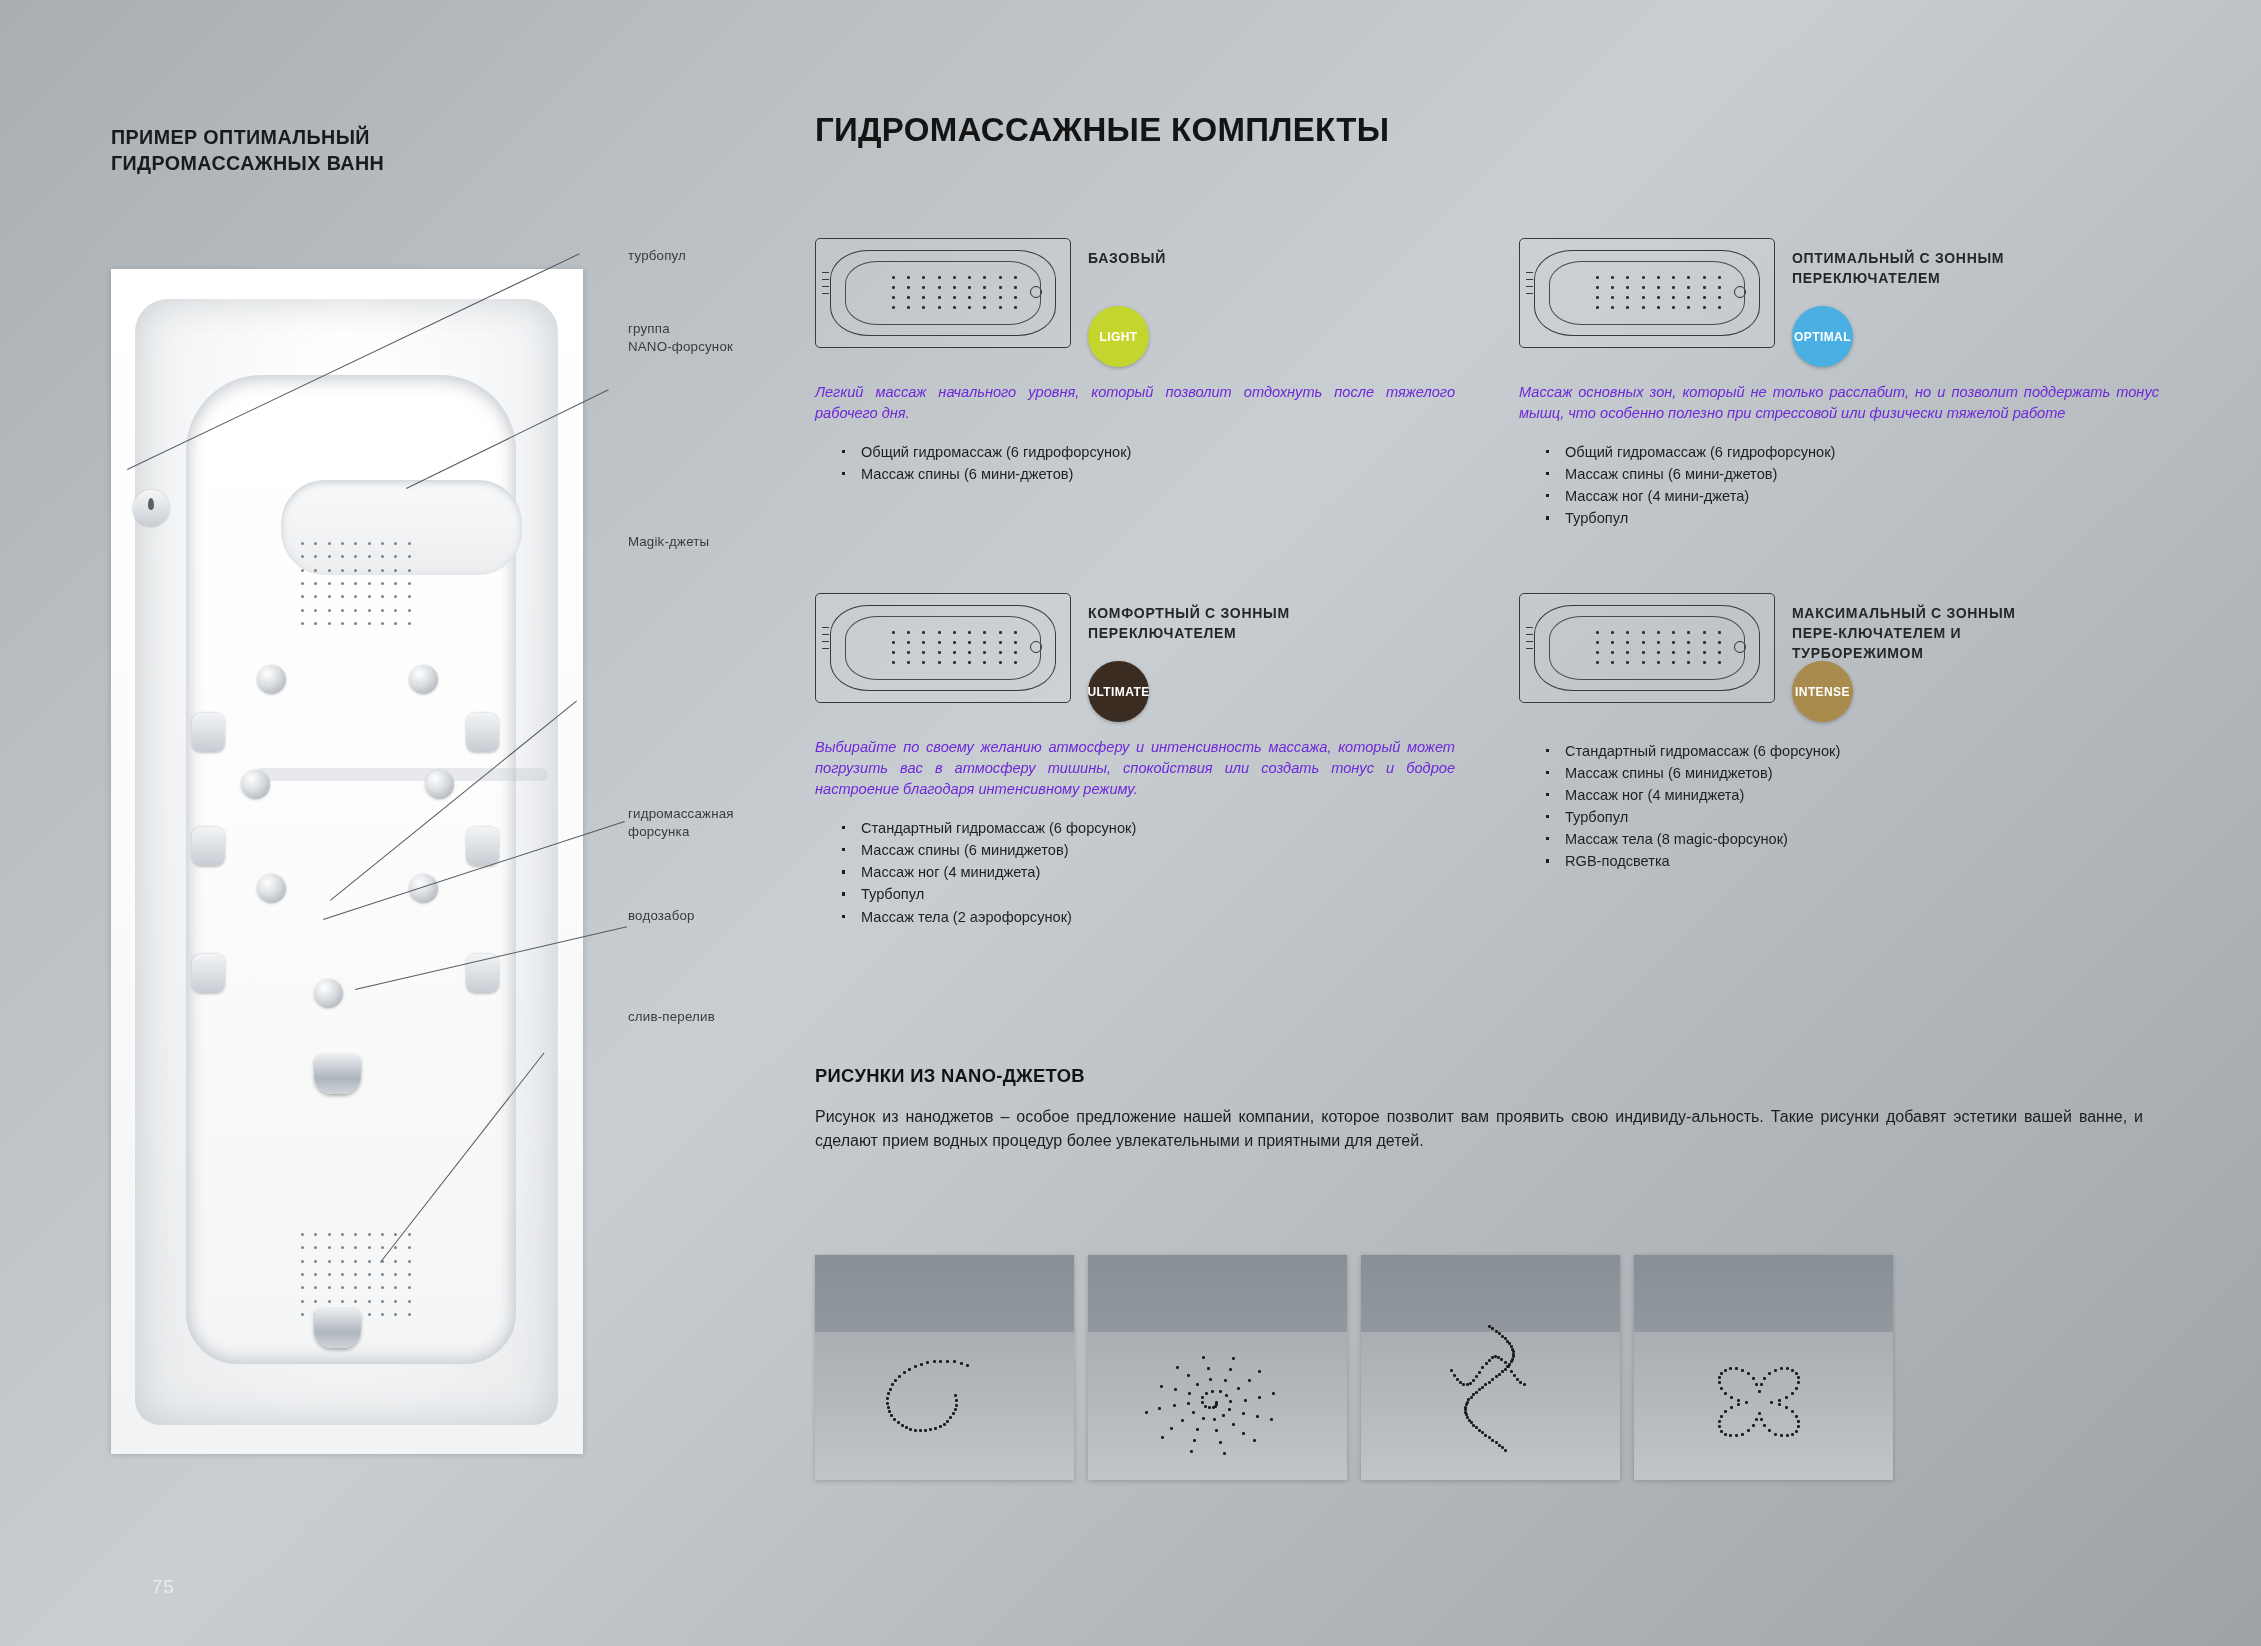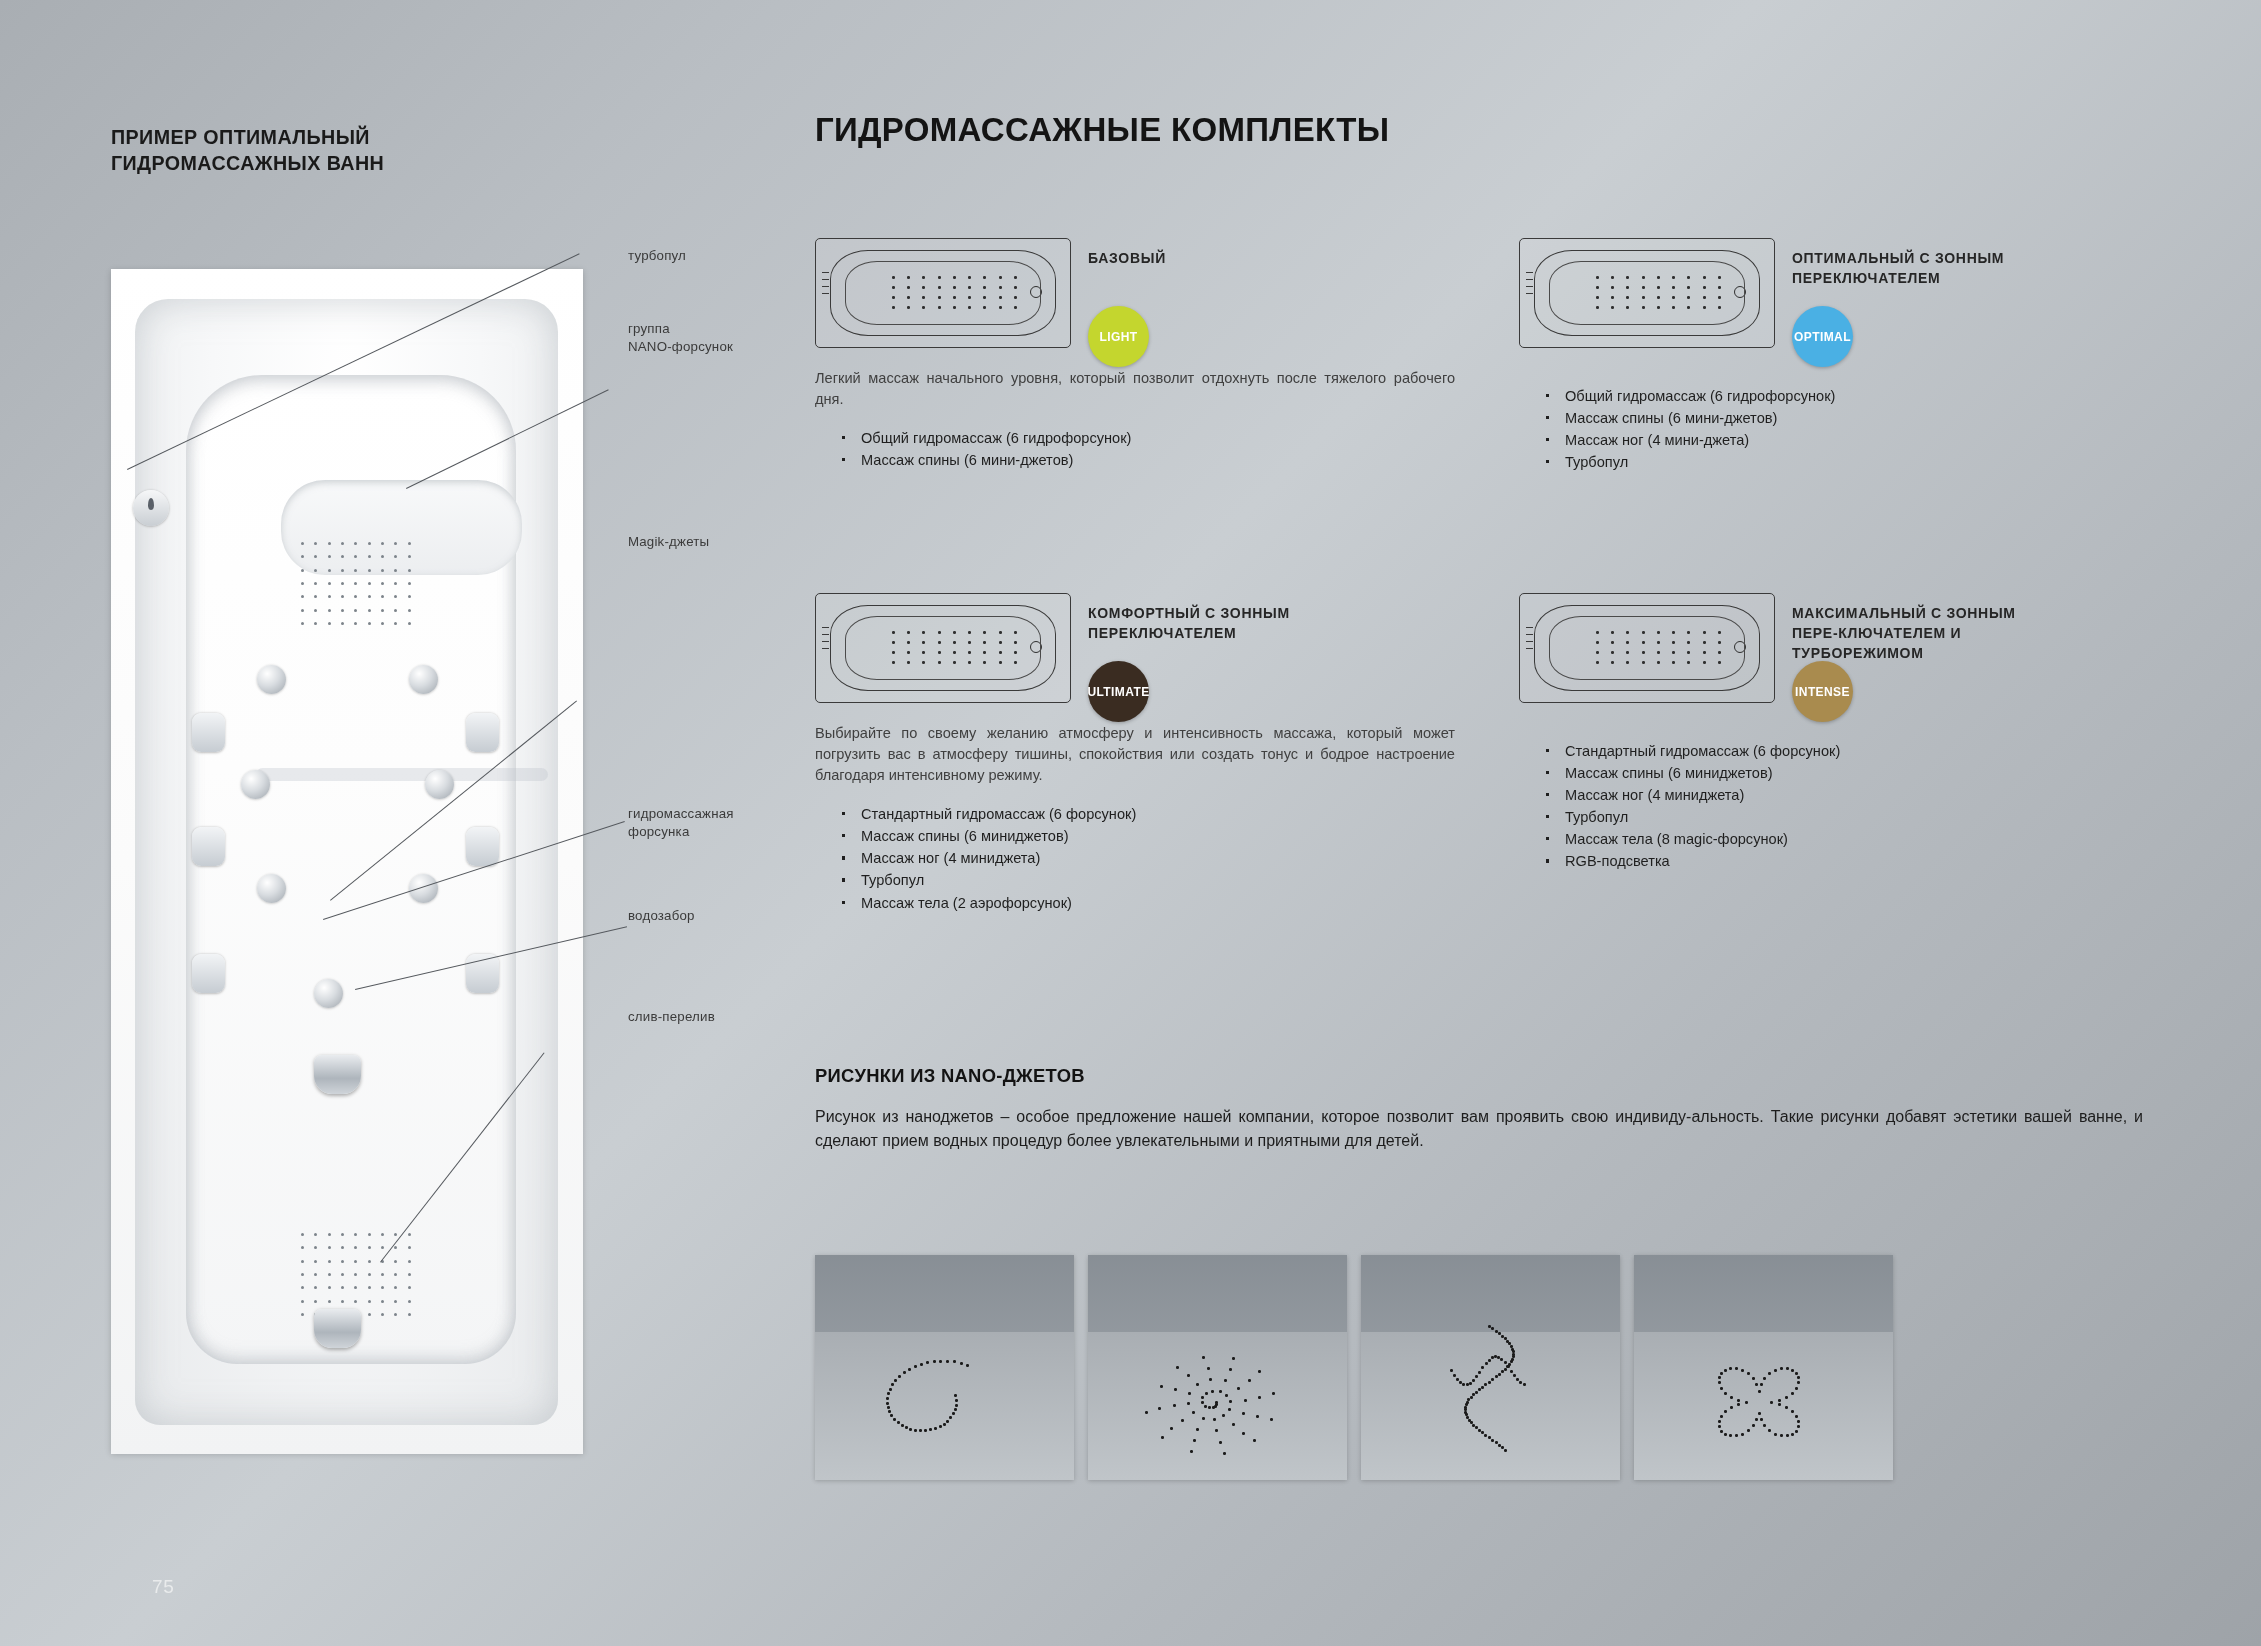--- a/index.html
+++ b/index.html
@@ -117,21 +117,21 @@
     font-size:14px;font-weight:bold;letter-spacing:0.7px;color:#262626;line-height:1.4;
     text-transform:uppercase;
   }
   .badge{
     position:absolute;left:273px;top:68px;width:61px;height:61px;border-radius:50%;
     display:flex;align-items:center;justify-content:center;
     color:#fff;font-size:12px;font-weight:bold;letter-spacing:0.4px;
     box-shadow:0 1.3px 3.8px rgba(0,0,0,.25);
   }
   .kit-desc{
-    font-size:14.6px;line-height:1.45;color:#404040;text-align:justify;margin-top:0;
+    font-size:14.6px;line-height:1.45;color:#6d28d9;text-align:justify;margin-top:14px;font-style:italic;
   }
   .kit-list{margin:16.5px 0 0 0;padding:0;list-style:none;}
   .kit-list li{
     position:relative;font-size:14.6px;line-height:1.52;color:#1f1f1f;padding-left:46px;
   }
   .kit-list li:before{
     content:"";position:absolute;left:27px;top:9px;width:3.2px;height:3.2px;background:#1f1f1f;
   }
 
   
@@ -454,20 +454,21 @@
               <i style="left: 76px; top: 30px;"></i>
               <i style="left: 91px; top: 30px;"></i>
               <i style="left: 107px; top: 30px;"></i>
               <i style="left: 122px; top: 30px;"></i>
             </div>
           <div class="tub-drain"></div>
         </div>
         <div class="kit-name">ОПТИМАЛЬНЫЙ С ЗОННЫМ ПЕРЕКЛЮЧАТЕЛЕМ</div>
         <div class="badge" style="background: rgb(74, 176, 228);">OPTIMAL</div>
       </div>
+      <div class="kit-desc">Массаж основных зон, который не только расслабит, но и позволит поддержать тонус мышц, что особенно полезно при стрессовой или физически тяжелой работе</div>
       <ul class="kit-list">
           <li>Общий гидромассаж (6 гидрофорсунок)</li>
           <li>Массаж спины (6 мини-джетов)</li>
           <li>Массаж ног (4 мини-джета)</li>
           <li>Турбопул</li>
         </ul>
     </div>
 
     <div class="kit" style="left:0;top:355px;">
       <div class="kit-head">

